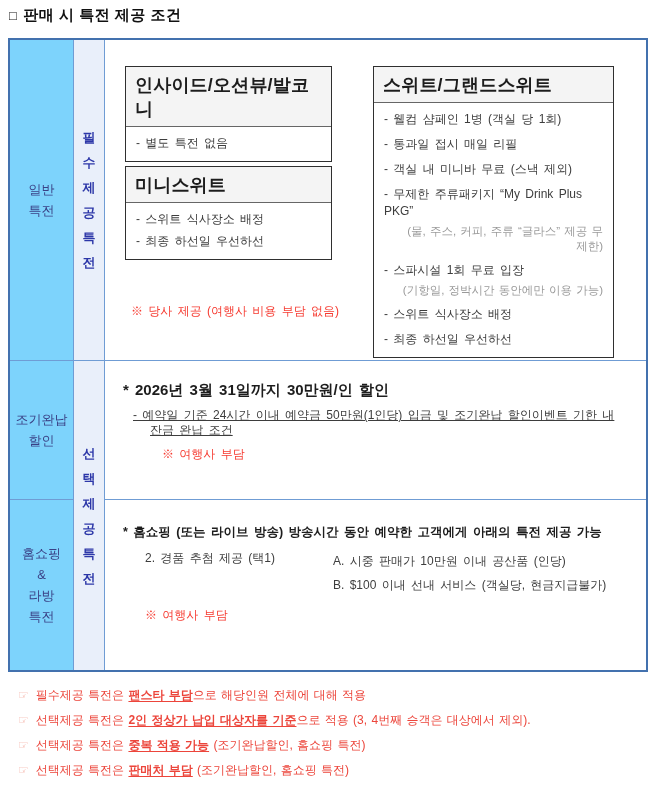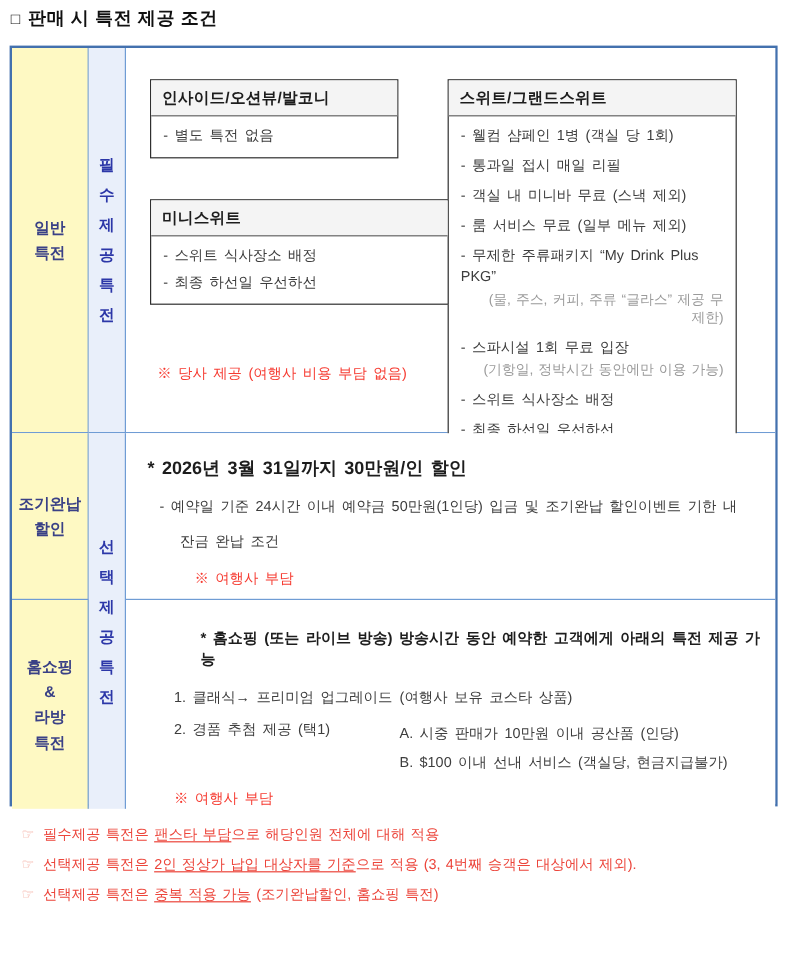--- a/index.html
+++ b/index.html
@@ -8,58 +8,58 @@
   .page { position:relative; width:658px; height:794px; background:#fff; overflow:hidden;padding-left:47px; }
 
   .title { position:absolute; left:9px; top:6px; font-size:15px; font-weight:bold; color:#111;
            letter-spacing:0.5px; }
   .title .bullet { font-size:13px; margin-right:6px; font-weight:normal; }
 
   .btable { position:absolute; left:8px; top:38px; width:640px; height:634px;
             border:2.5px solid #4371ae; display:grid;
             grid-template-columns:64px 31px 1fr; grid-template-rows:321px 139px 1fr; }
   .cell { background:#fff; }
-  .lbl  { background:#fef9c3; border-right:1.5px solid #6f9cd4; display:flex; align-items:center;
-          justify-content:center; text-align:center; font-weight:bold; color:#3a4186;
+  .lbl  { background:#7dd3fc; border-right:1.5px solid #6f9cd4; display:flex; align-items:center;
+          justify-content:center; text-align:center; font-weight:normal; color:#3a4186;
           font-size:13px; line-height:21px; white-space:pre-line; }
   .cat  { background:#e9effa; border-right:1.5px solid #6f9cd4; display:flex; align-items:center;
           justify-content:center; text-align:center; font-weight:bold; color:#2c37a8;
           font-size:13px; line-height:25px; white-space:pre-line; }
   .rb   { border-bottom:1.5px solid #6f9cd4; }
   .content { position:relative; background:#fff; font-size:12px; color:#3d3d3d; }
 
   .box { position:absolute; border:1.5px solid #2f2f2f; background:#fff; }
-  .box-h { background:#f4f4f4; border-bottom:1px solid #666; font-weight:bold; font-size:13px;
+  .box-h { background:#f4f4f4; border-bottom:1px solid #666; font-weight:bold; font-size:18px;
            color:#1d1d1d; padding:6px 9px 5px; letter-spacing:0.2px; }
   .box-b { padding:8px 10px 1px; }
   .bi { line-height:17px; margin-bottom:8px; word-spacing:2px; }
   .bi-sub { line-height:15px; margin:-4px 0 8px 13px; color:#9a9a9a; font-size:11.5px; word-spacing:1px;text-align:right; }
 
   .red { color:#f63b31; }
   .note-abs { position:absolute; font-size:12px; word-spacing:2px; }
 
   .c2 { padding:20px 14px 0 18px; }
   .r2-head { font-weight:bold; font-size:15px; color:#1d1d1d; word-spacing:2px; }
-  .r2-body { margin:8px 0 0 10px; padding-left:17px; text-indent:-17px; line-height:29px;
-             white-space:pre-line; word-spacing:2px; }
+  .r2-body { margin:8px 0 0 10px; padding-left:17px; text-indent:-17px; line-height:15px;
+             white-space:pre-line; word-spacing:2px;text-decoration:underline; }
   .r2-note { margin:8px 0 0 39px; word-spacing:2px; }
 
   .c3 { padding:24px 10px 0 18px; }
-  .r3-head { font-weight:bold; font-size:12.5px; color:#1d1d1d; word-spacing:2px;margin-left:44px; }
+  .r3-head { font-weight:bold; font-size:12.5px; color:#1d1d1d; word-spacing:2px; }
   .r3-row { display:flex; margin:14px 0 0 22px; line-height:19px; word-spacing:2px; }
   .r3-left { width:188px; flex:0 0 188px; }
   .r3-right { flex:1; }
   .r3-right .ln { line-height:24px; }
   .r3-row2 { margin-top:8px; }
   .r3-note { margin:10px 0 0 22px; word-spacing:2px; }
 
   .foot { position:absolute; left:18px; top:686px; font-size:12px; }
   .fn { margin-bottom:6px; line-height:19px; color:#ec453b; word-spacing:1px; }
   .fn .mk { color:#f2a094; margin-right:7px; font-size:12px; }
-  .fn .st { font-weight:normal; text-decoration:underline; text-underline-offset:2px; }
+  .fn .st { font-weight:bold; text-decoration:underline; text-underline-offset:2px; }
 </style>
 </head>
 <body>
 
 <div class="page">
 
   <div class="title">
     <span class="bullet">□</span><span>판매 시 특전 제공 조건</span>
   </div>
 
@@ -81,31 +81,30 @@
           <div class="bi">- 별도 특전 없음</div>
         </div>
       </div>
 
       <div class="box" style="left:248px;top:26px;width:241px;margin-left:20px;">
         <div class="box-h">스위트/그랜드스위트</div>
         <div class="box-b">
           <div class="bi">- 웰컴 샴페인 1병 (객실 당 1회)</div>
           <div class="bi">- 통과일 접시 매일 리필</div>
           <div class="bi">- 객실 내 미니바 무료 (스낵 제외)</div>
-          <div class="bi">- 룸 서비스 무료 (일부 메뉴 제외)</div>
           <div class="bi">- 무제한 주류패키지 “My Drink Plus PKG”</div>
           <div class="bi-sub">(물, 주스, 커피, 주류 “글라스” 제공 무제한)</div>
           <div class="bi">- 스파시설 1회 무료 입장</div>
           <div class="bi-sub">(기항일, 정박시간 동안에만 이용 가능)</div>
           <div class="bi">- 스위트 식사장소 배정</div>
           <div class="bi">- 최종 하선일 우선하선</div>
         </div>
       </div>
 
-      <div class="box" style="left:20px;top:126px;width:249px;">
+      <div class="box" style="left:20px;top:126px;width:207px;">
         <div class="box-h">미니스위트</div>
         <div class="box-b">
           <div class="bi" style="margin-bottom:5px;">- 스위트 식사장소 배정</div>
           <div class="bi">- 최종 하선일 우선하선</div>
         </div>
       </div>
 
       <div class="note-abs red" style="left:26px;top:263px;">※ 당사 제공 (여행사 비용 부담 없음)</div>
     </div>
 
@@ -123,24 +122,20 @@
 잔금 완납 조건</div>
       <div class="r2-note red">※ 여행사 부담</div>
     </div>
 
     <div class="cell lbl" style="grid-column:1;grid-row:3;">홈쇼핑
 &amp;
 라방
 특전</div>
     <div class="cell content c3" style="grid-column:3;grid-row:3;">
       <div class="r3-head">* 홈쇼핑 (또는 라이브 방송) 방송시간 동안 예약한 고객에게 아래의 특전 제공 가능</div>
-      <div class="r3-row">
-        <div class="r3-left">1. 클래식→ 프리미엄 업그레이드</div>
-        <div class="r3-right">(여행사 보유 코스타 상품)</div>
-      </div>
       <div class="r3-row r3-row2">
         <div class="r3-left">2. 경품 추첨 제공 (택1)</div>
         <div class="r3-right">
           <div class="ln">A. 시중 판매가 10만원 이내 공산품 (인당)</div>
           <div class="ln">B. $100 이내 선내 서비스 (객실당, 현금지급불가)</div>
         </div>
       </div>
       <div class="r3-note red">※ 여행사 부담</div>
     </div>
   </div>
@@ -148,15 +143,18 @@
   <div class="foot">
     <div class="fn">
       <span class="mk">☞</span><span>필수제공 특전은 </span><span class="st">팬스타 부담</span><span>으로 해당인원 전체에 대해 적용</span>
     </div>
     <div class="fn">
       <span class="mk">☞</span><span>선택제공 특전은 </span><span class="st">2인 정상가 납입 대상자를 기준</span><span>으로 적용 (3, 4번째 승객은 대상에서 제외).</span>
     </div>
     <div class="fn">
       <span class="mk">☞</span><span>선택제공 특전은 </span><span class="st">중복 적용 가능</span><span> (조기완납할인, 홈쇼핑 특전)</span>
     </div>
+    <div class="fn">
+      <span class="mk">☞</span><span>선택제공 특전은 </span><span class="st">판매처 부담</span><span> (조기완납할인, 홈쇼핑 특전)</span>
+    </div>
   </div>
 
 </div>
 
 </body></html>

